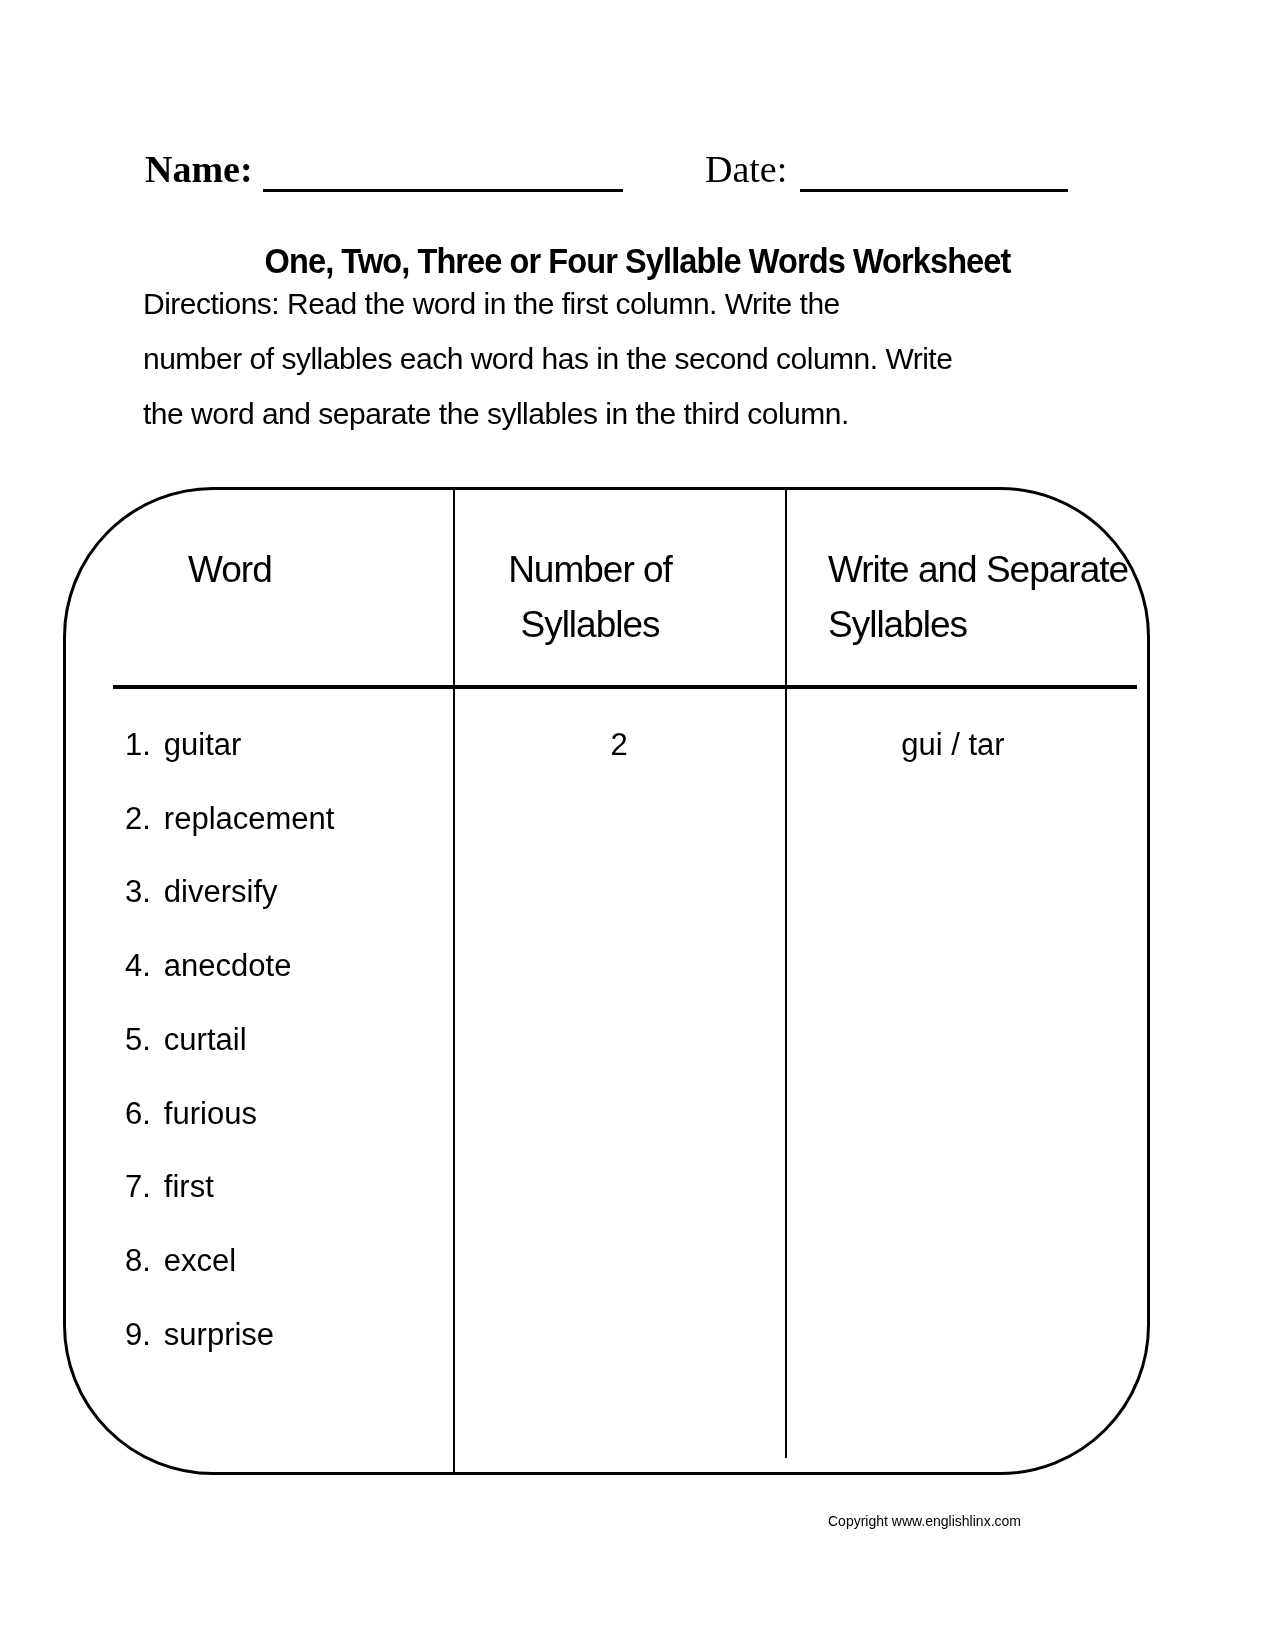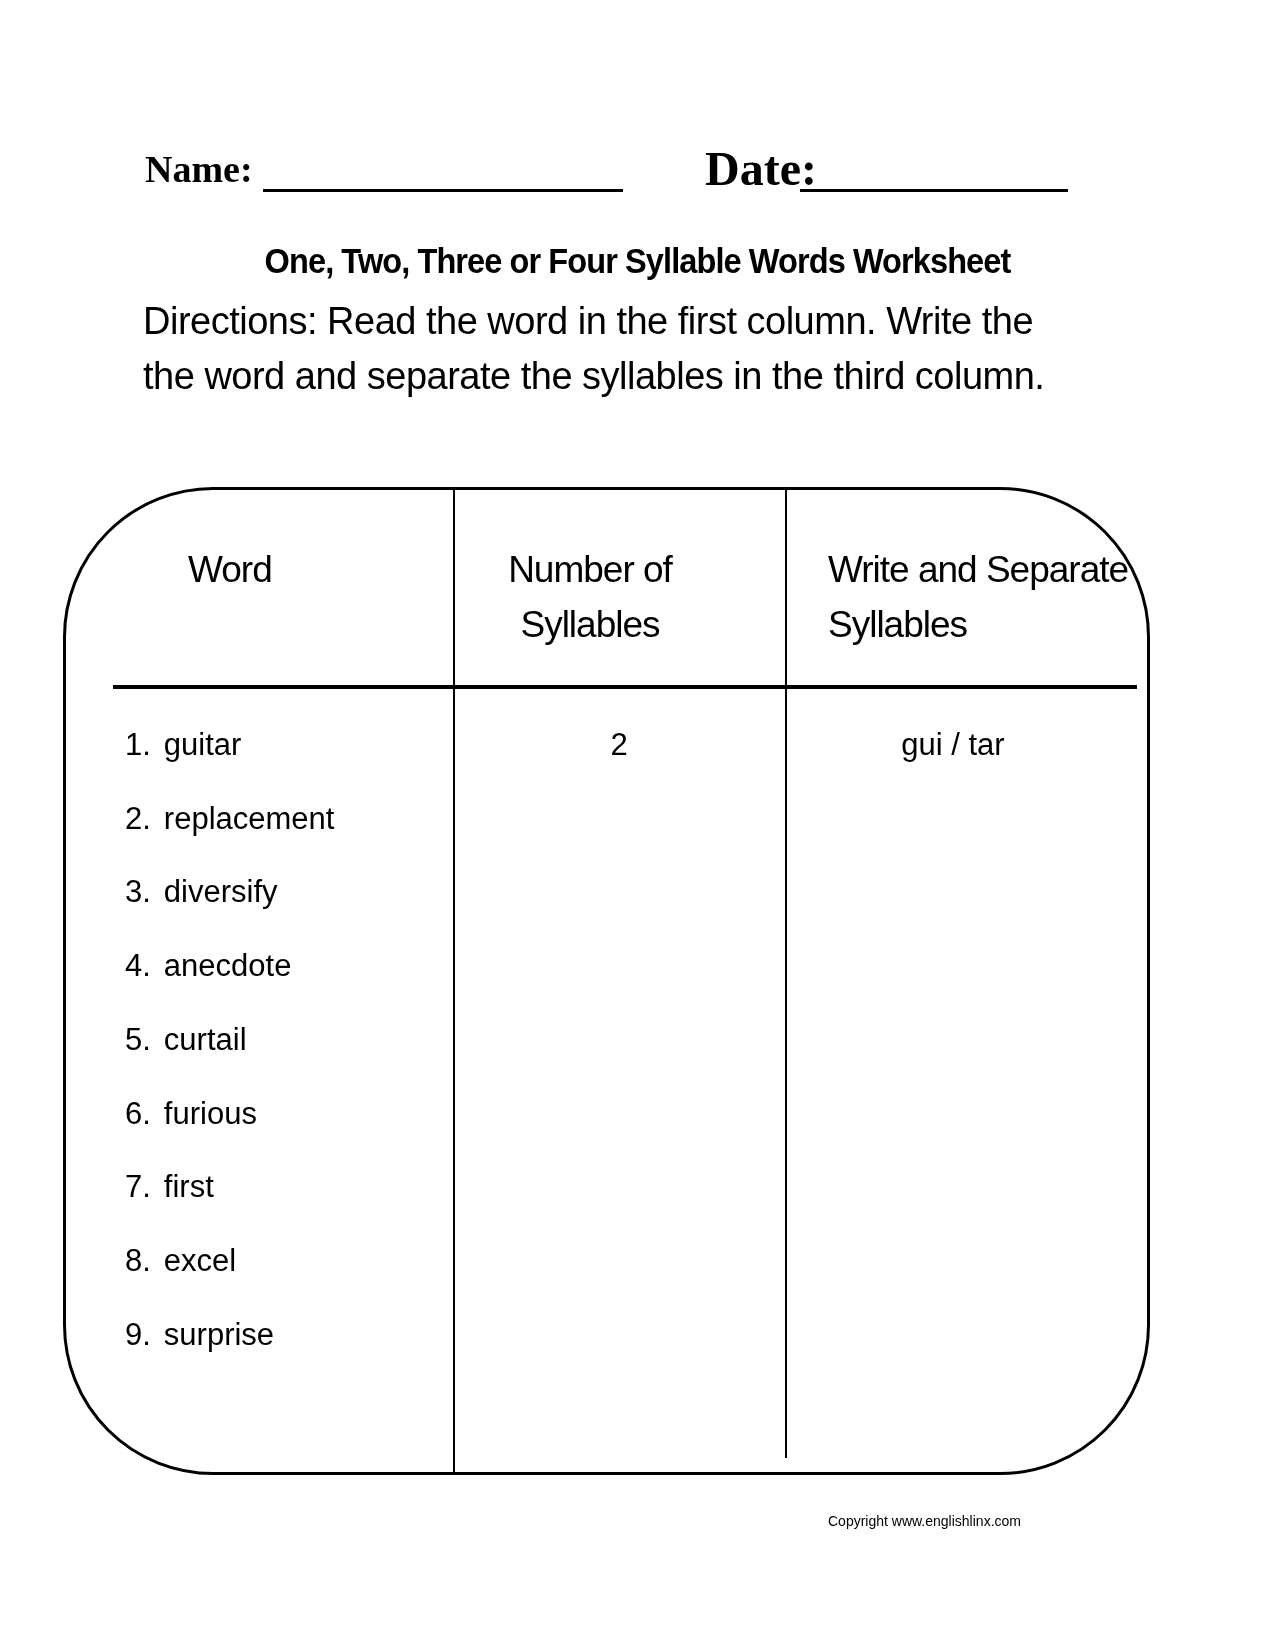--- a/index.html
+++ b/index.html
@@ -19,40 +19,40 @@
     font-family:Liberation Serif, serif;
     font-weight:bold;font-size:38px;line-height:42px;
   }
   .name-line{
     position:absolute;left:263px;top:189px;width:360px;height:3px;
     background:#000;
   }
   .date-label{
     position:absolute;left:705px;top:148px;
     font-family:"Liberation Serif",serif;
-    font-weight:bold;font-size:48px;line-height:42px;
+    font-weight:normal;font-size:38px;line-height:42px;
   }
   .date-line{
     position:absolute;left:800px;top:189px;width:268px;height:3px;
     background:#000;
   }
 
   
   .title{
     position:absolute;left:0;top:240px;width:1275px;
     text-align:center;
     font-weight:bold;font-size:35px;line-height:42px;
     letter-spacing:-1px;
     transform:scaleX(.93);
   }
 
   
   .directions{
-    position:absolute;left:143px;top:294px;width:1000px;
-    font-size:38px;line-height:55px;letter-spacing:-0.5px;
+    position:absolute;left:143px;top:276px;width:1000px;
+    font-size:30px;line-height:55px;letter-spacing:-0.5px;
     white-space:nowrap;
   }
 
   
   .wtable{
     position:absolute;left:63px;top:487px;
     width:1087px;height:988px;
     border:3px solid #000;
     border-radius:150px;
     box-sizing:border-box;
@@ -104,20 +104,21 @@
   <span class="name-label">Name:</span>
   <span class="name-line"></span>
 
   <span class="date-label">Date:</span>
   <span class="date-line"></span>
 
   <div class="title">One, Two, Three or Four Syllable Words Worksheet</div>
 
   <div class="directions">
     <div>Directions: Read the word in the first column. Write the</div>
+    <div>number of syllables each word has in the second column. Write</div>
     <div>the word and separate the syllables in the third column.</div>
   </div>
 
   <div class="wtable">
     <div class="divider d1"></div>
     <div class="divider d2"></div>
 
     <div class="hdr word">Word</div>
     <div class="hdr count">Number of Syllables</div>
     <div class="hdr separate">Write and Separate Syllables</div>

